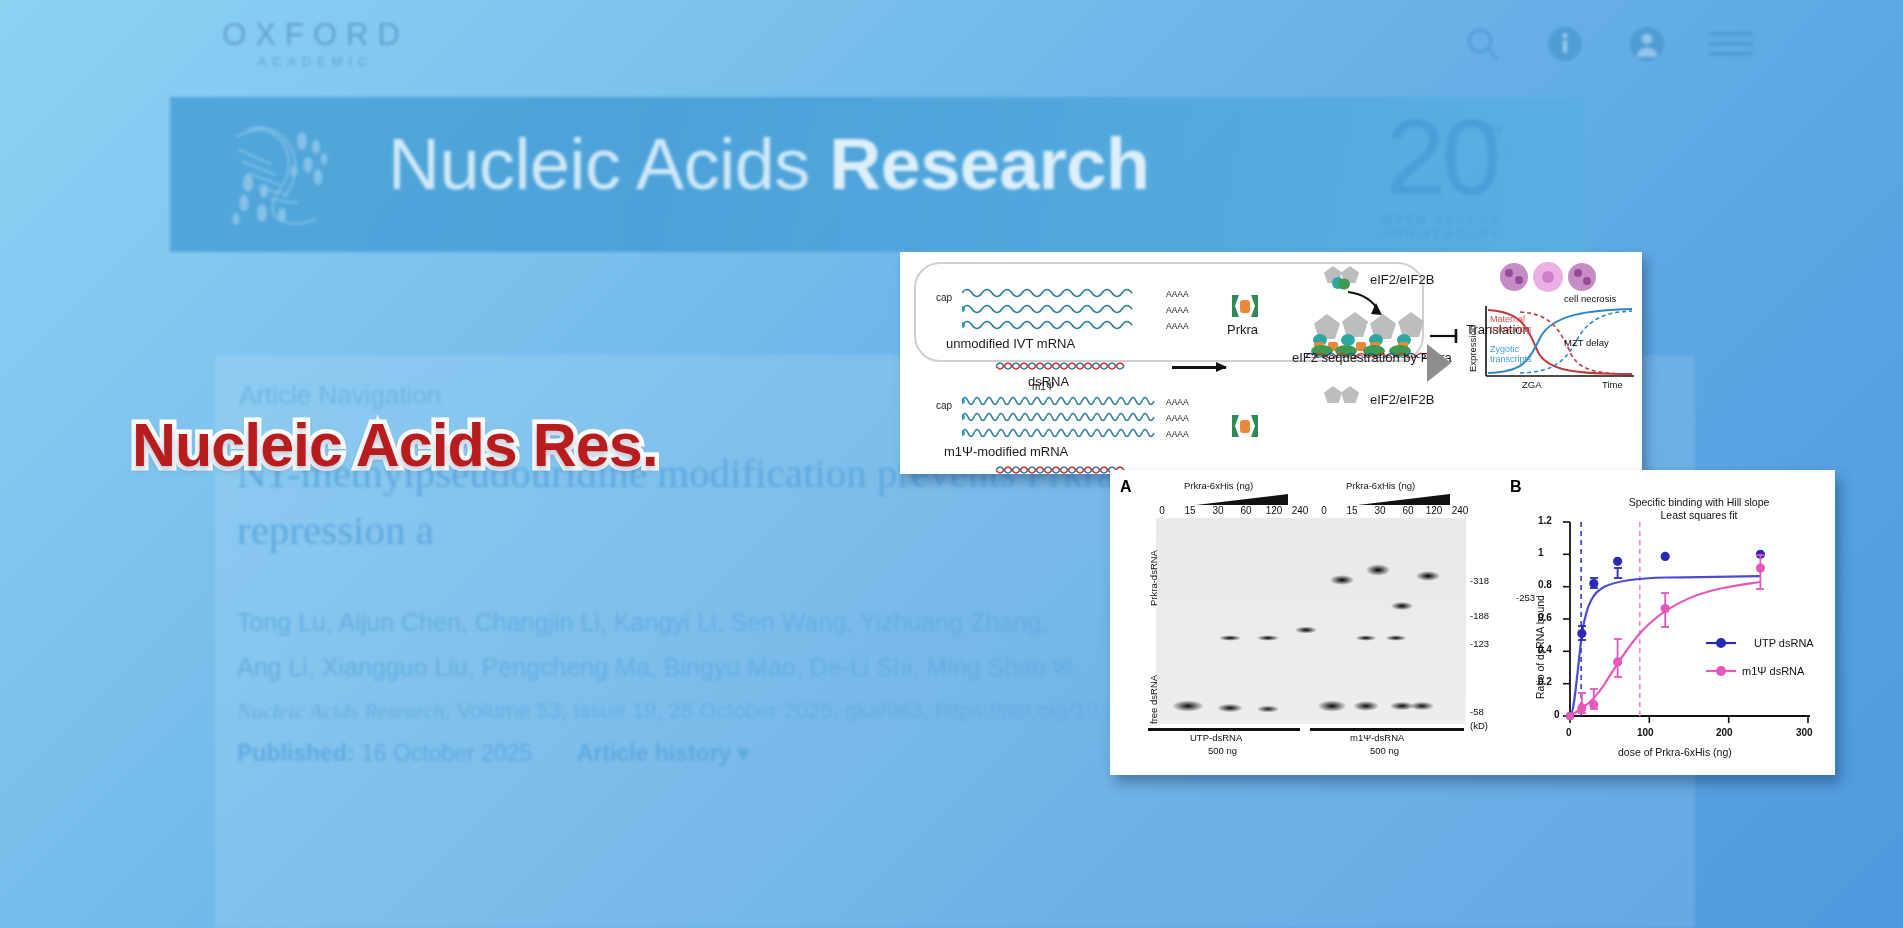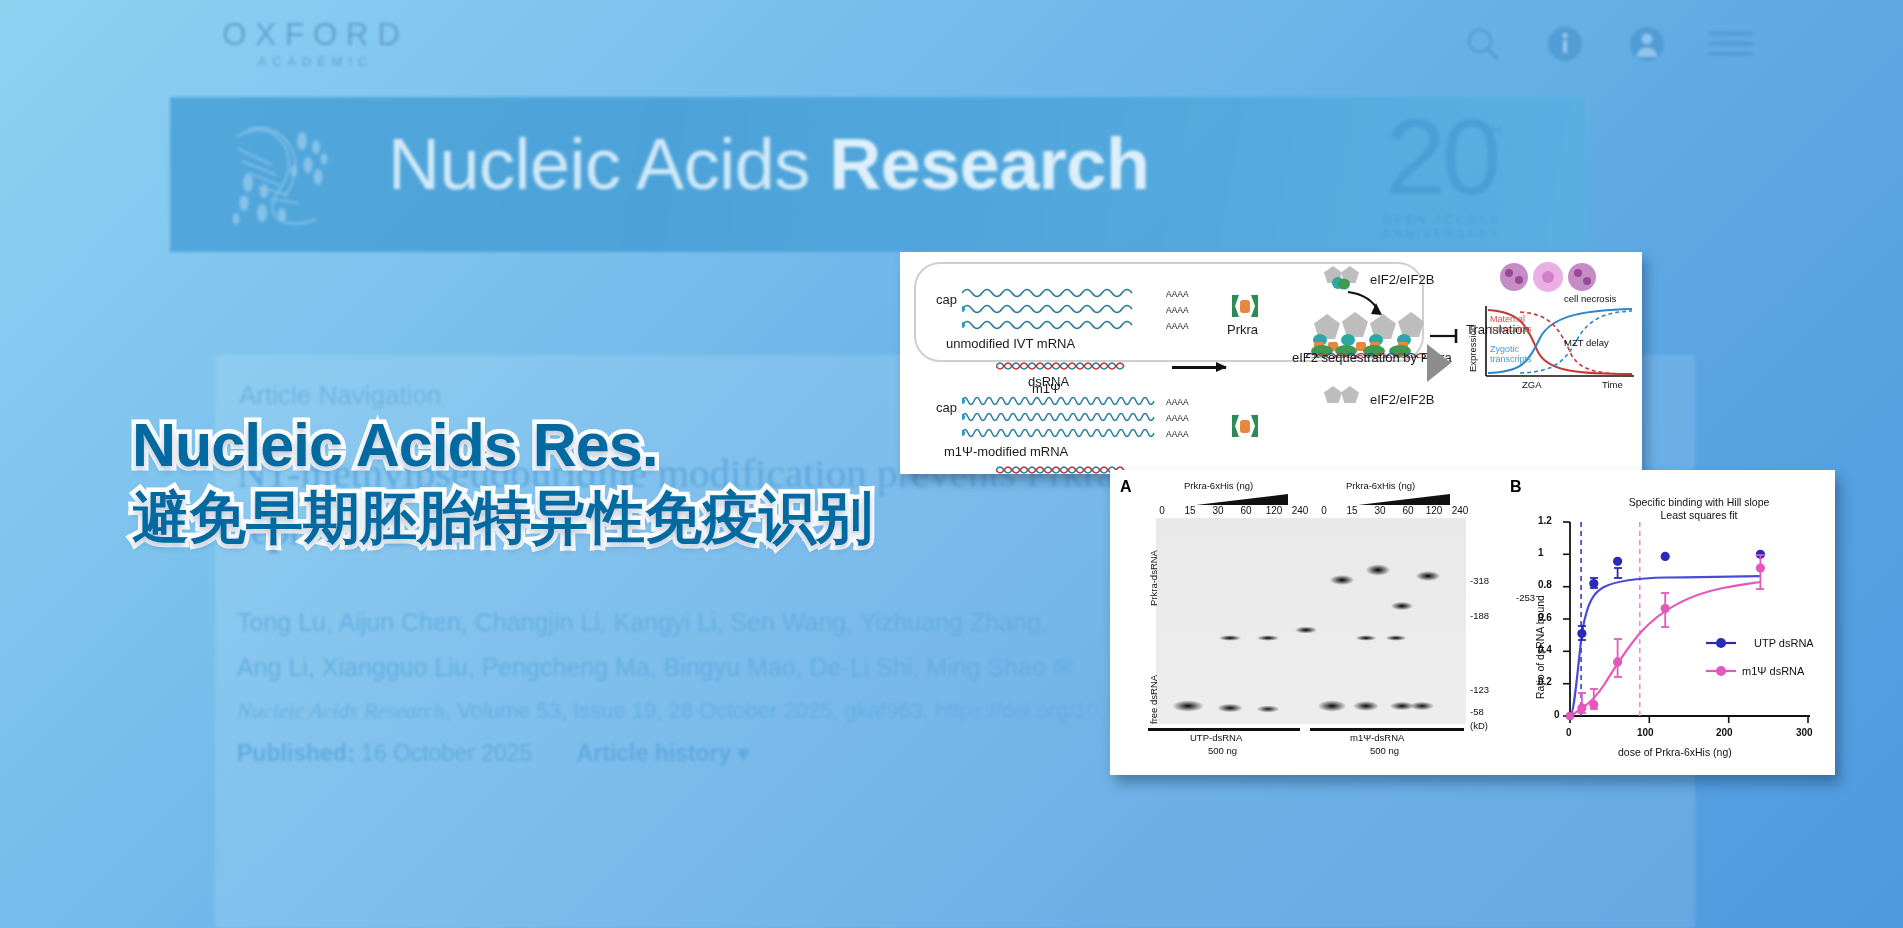--- a/index.html
+++ b/index.html
@@ -115,21 +115,21 @@
   .art-pub b { font-weight: 700; }
   .art-hist { margin-left: 38px; font-weight: 700; }
 
   
   .headline {
     position: absolute; left: 132px; top: 408px;
     z-index: 40; pointer-events: none;
   }
   .hl-line {
     font-weight: 900;
-    color: #0369a1;
+    color: #b91c1c;
     -webkit-text-stroke: 9px #ffffff;
     paint-order: stroke fill;
     text-shadow: 0 4px 6px rgba(40,80,130,.34);
     white-space: nowrap;
     letter-spacing: -1px;
   }
   .hl-en { font-size: 61px; line-height: 74px; }
   .hl-cn { font-size: 57px; line-height: 70px; letter-spacing: 0px; }
 
   
@@ -139,21 +139,21 @@
     background: #ffffff;
     box-shadow: 5px 7px 10px rgba(20,50,90,.38);
     z-index: 30;
     overflow: hidden;
   }
   .sch-box {
     position: absolute; border: 2px solid #cfcfcf; border-radius: 26px;
     background: #fff;
   }
   .sch-box-1 { left: 14px; top: 10px; width: 510px; height: 100px; }
-  .sch-txt { position: absolute; font-size: 13px; color: #1c1c1c; white-space: nowrap; }
+  .sch-txt { position: absolute; font-size: 10px; color: #1c1c1c; white-space: nowrap; }
   .sch-txt.lg { font-size: 13px; }
   .wav { position: absolute; height: 10px; }
   .arrow-blk {
     position: absolute; height: 3px; background: #111;
   }
   .arrow-blk:after {
     content: ""; position: absolute; right: -1px; top: -4px;
     border-left: 11px solid #111;
     border-top: 5.5px solid transparent;
     border-bottom: 5.5px solid transparent;
@@ -493,21 +493,21 @@
     <div class="lane-num" style="left:332px; top:31px;">240</div>
 
     <div class="gel-img"></div>
 
     <div class="gel-ylbl" style="left:30px; top:132px;">Prkra-dsRNA</div>
     <div class="gel-ylbl" style="left:30px; top:250px;">free dsRNA</div>
 
     <div class="gel-tick" style="left:352px; top:101px;">-318</div>
     <div class="gel-tick" style="left:352px; top:118px;margin-left:46px;">-253</div>
     <div class="gel-tick" style="left:352px; top:136px;">-188</div>
-    <div class="gel-tick" style="left:352px; top:164px;margin-top:46px;">-123</div>
+    <div class="gel-tick" style="left:352px; top:164px;">-123</div>
     <div class="gel-tick" style="left:352px; top:232px;">-58</div>
     <div class="gel-tick" style="left:352px; top:246px;">(kD)</div>
 
     <div class="gel-underline" style="left:30px;  top:254px; width:152px;"></div>
     <div class="gel-underline" style="left:192px; top:254px; width:154px;"></div>
     <div class="gel-tick" style="left:72px; top:258px;">UTP-dsRNA</div>
     <div class="gel-tick" style="left:90px; top:271px;">500 ng</div>
     <div class="gel-tick" style="left:232px; top:258px;">m1Ψ-dsRNA</div>
     <div class="gel-tick" style="left:252px; top:271px;">500 ng</div>
   </div>
@@ -618,14 +618,13 @@
     <div class="ch-axis-lbl" style="left:110px; top:272px;">dose of Prkra-6xHis (ng)</div>
     <div class="ch-ylbl" style="left:26px; top:225px;">Ratio of dsRNA bound</div>
 
     <div class="legend-item" style="left:234px; top:163px;padding-left:12px;">UTP dsRNA</div>
     <div class="legend-item" style="left:234px; top:191px;">m1Ψ dsRNA</div>
   </div>
 </div>
 
 <div class="headline">
   <div class="hl-line hl-en">Nucleic Acids Res.</div>
-  <div class="hl-line hl-cn">避免早期胚胎特异性免疫识别</div>
 </div>
 
 </body></html>

